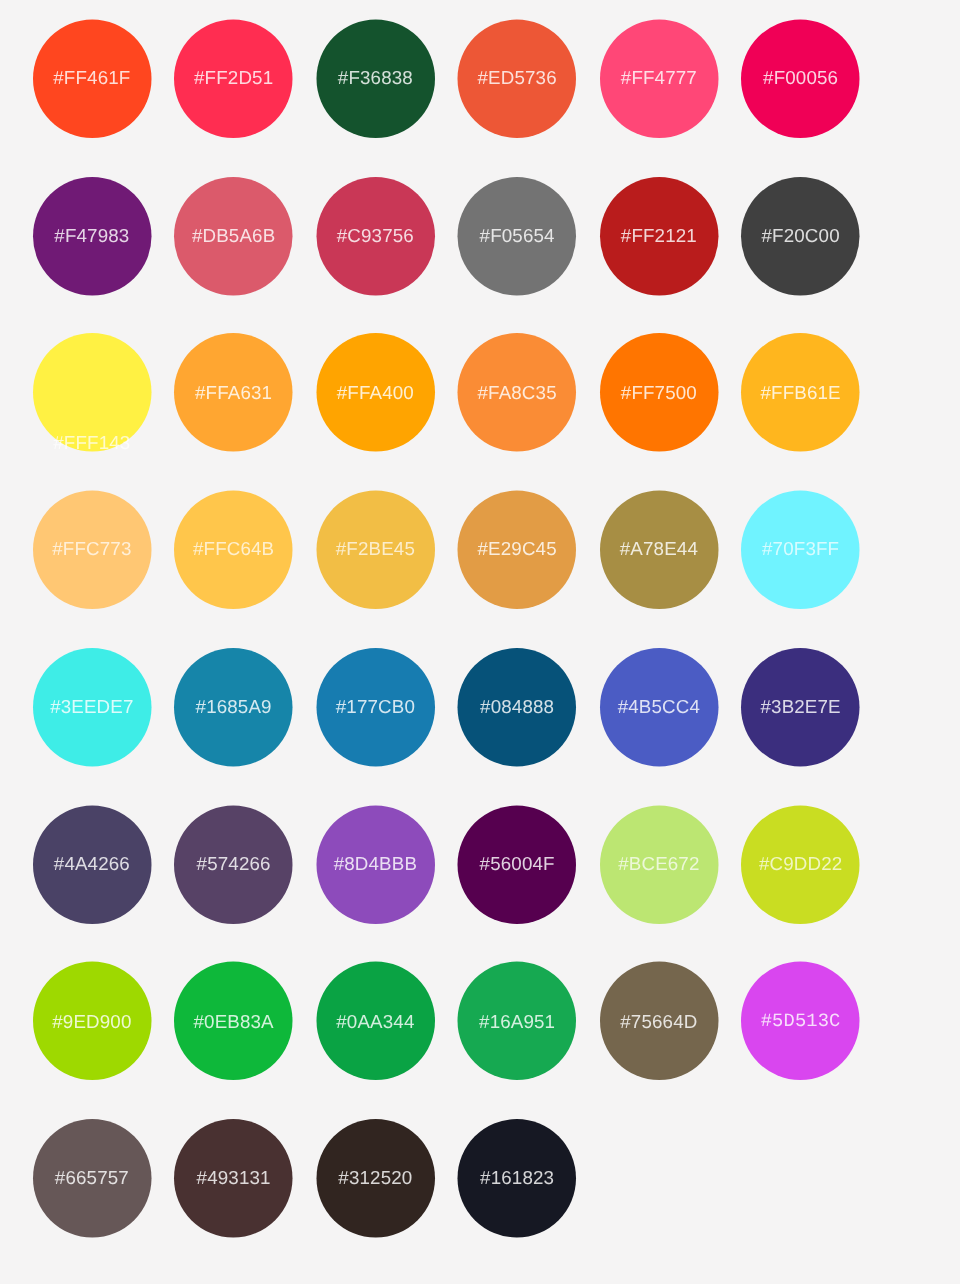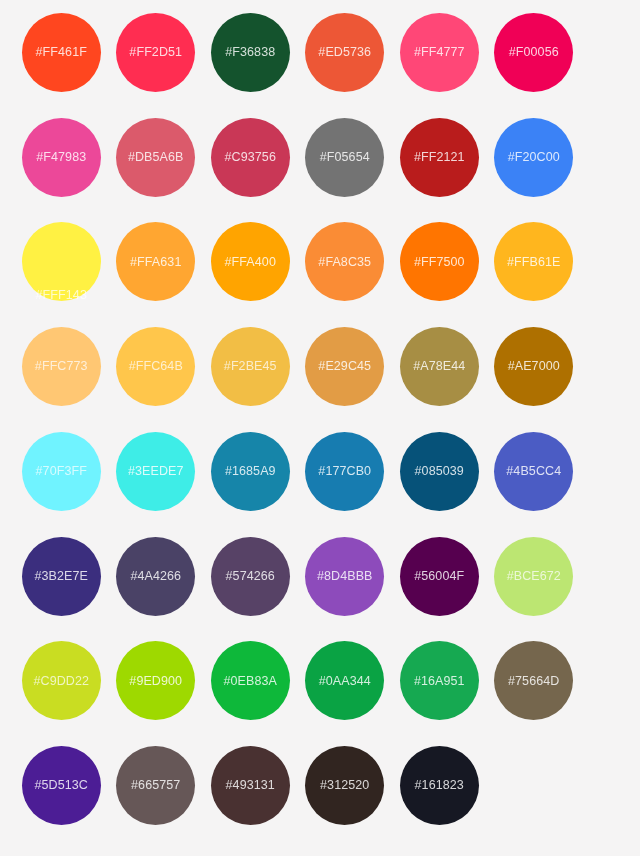--- a/index.html
+++ b/index.html
@@ -60,36 +60,36 @@
     </div>
     <div class="swatch" style="background: rgb(237, 87, 54);">
       <span class="swatch-label">#ED5736</span>
     </div>
     <div class="swatch" style="background: rgb(255, 71, 119);">
       <span class="swatch-label">#FF4777</span>
     </div>
     <div class="swatch" style="background: rgb(240, 0, 86);">
       <span class="swatch-label">#F00056</span>
     </div>
-    <div class="swatch" style="background: #ec4899;">
+    <div class="swatch" style="background: #701a75;">
       <span class="swatch-label">#F47983</span>
     </div>
     <div class="swatch" style="background: rgb(219, 90, 107);">
       <span class="swatch-label">#DB5A6B</span>
     </div>
     <div class="swatch" style="background: rgb(201, 55, 86);">
       <span class="swatch-label">#C93756</span>
     </div>
     <div class="swatch" style="background: #737373;">
       <span class="swatch-label">#F05654</span>
     </div>
     <div class="swatch" style="background: #b91c1c;">
       <span class="swatch-label">#FF2121</span>
     </div>
-    <div class="swatch" style="background: #3b82f6;">
+    <div class="swatch" style="background: #404040;">
       <span class="swatch-label">#F20C00</span>
     </div>
     <div class="swatch light-text" style="background: rgb(255, 241, 67); align-items: flex-end;">
       <span class="swatch-label">#FFF143</span>
     </div>
     <div class="swatch" style="background: rgb(255, 166, 49);">
       <span class="swatch-label">#FFA631</span>
     </div>
     <div class="swatch" style="background: rgb(255, 164, 0);">
       <span class="swatch-label">#FFA400</span>
@@ -111,37 +111,34 @@
     </div>
     <div class="swatch light-text" style="background: rgb(242, 190, 69);">
       <span class="swatch-label">#F2BE45</span>
     </div>
     <div class="swatch" style="background: rgb(226, 156, 69);">
       <span class="swatch-label">#E29C45</span>
     </div>
     <div class="swatch" style="background: rgb(167, 142, 68);">
       <span class="swatch-label">#A78E44</span>
     </div>
-    <div class="swatch" style="background: rgb(174, 112, 0);">
-      <span class="swatch-label">#AE7000</span>
-    </div>
     <div class="swatch light-text" style="background: rgb(112, 243, 255);">
       <span class="swatch-label">#70F3FF</span>
     </div>
     <div class="swatch" style="background: rgb(62, 237, 231);">
       <span class="swatch-label">#3EEDE7</span>
     </div>
     <div class="swatch" style="background: rgb(22, 133, 169);">
       <span class="swatch-label">#1685A9</span>
     </div>
     <div class="swatch" style="background: rgb(23, 124, 176);">
       <span class="swatch-label">#177CB0</span>
     </div>
     <div class="swatch" style="background: rgb(6, 82, 121);">
-      <span class="swatch-label">#085039</span>
+      <span class="swatch-label">#084888</span>
     </div>
     <div class="swatch" style="background: rgb(75, 92, 196);">
       <span class="swatch-label">#4B5CC4</span>
     </div>
     <div class="swatch" style="background: rgb(59, 46, 126);">
       <span class="swatch-label">#3B2E7E</span>
     </div>
     <div class="swatch" style="background: rgb(74, 66, 102);">
       <span class="swatch-label">#4A4266</span>
     </div>
@@ -168,21 +165,21 @@
     </div>
     <div class="swatch" style="background: rgb(10, 163, 68);">
       <span class="swatch-label">#0AA344</span>
     </div>
     <div class="swatch" style="background: rgb(22, 169, 81);">
       <span class="swatch-label">#16A951</span>
     </div>
     <div class="swatch" style="background: rgb(117, 102, 77);">
       <span class="swatch-label">#75664D</span>
     </div>
-    <div class="swatch" style="background: #4c1d95;">
+    <div class="swatch" style="background: #d946ef; font-family: Liberation Mono, monospace;">
       <span class="swatch-label">#5D513C</span>
     </div>
     <div class="swatch" style="background: rgb(102, 87, 87);">
       <span class="swatch-label">#665757</span>
     </div>
     <div class="swatch" style="background: rgb(73, 49, 49);">
       <span class="swatch-label">#493131</span>
     </div>
     <div class="swatch" style="background: rgb(49, 37, 32);">
       <span class="swatch-label">#312520</span>

